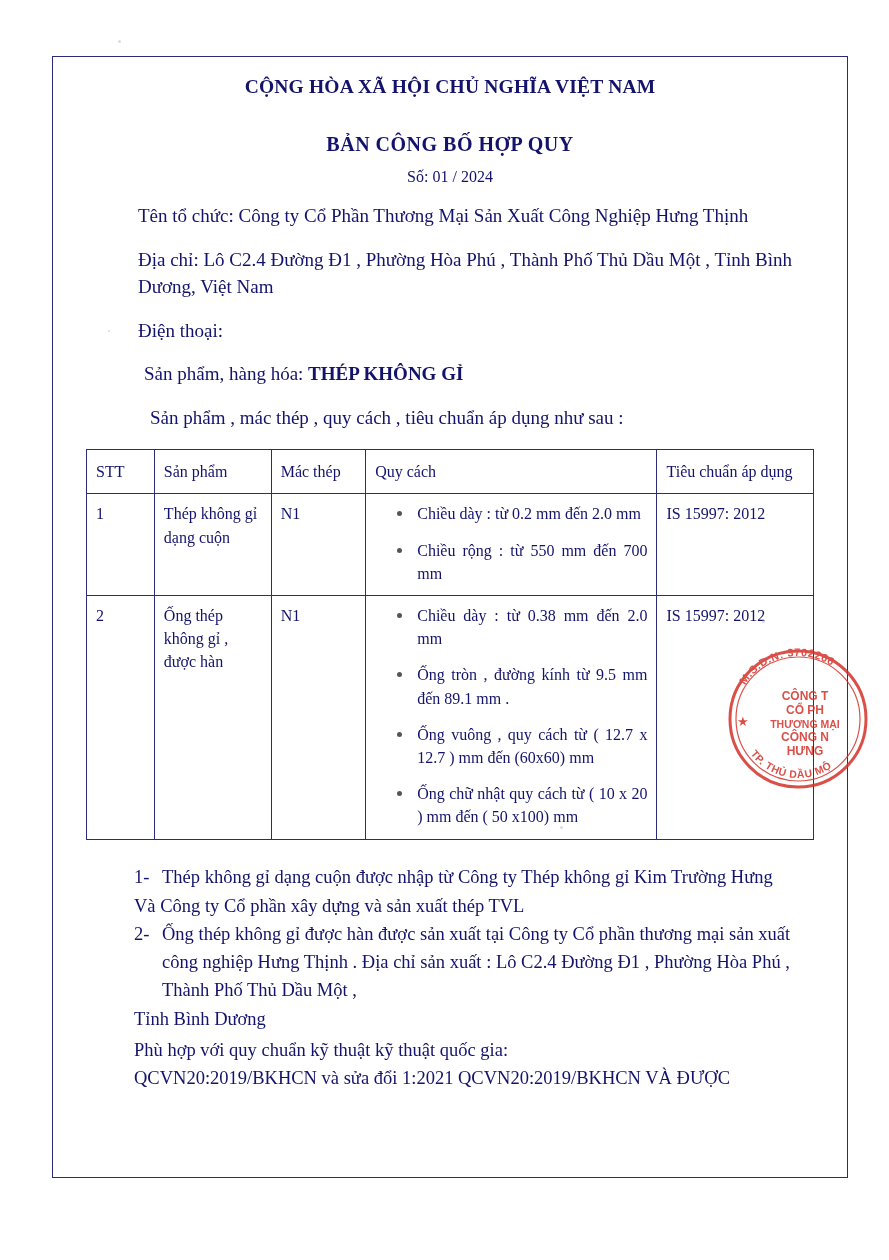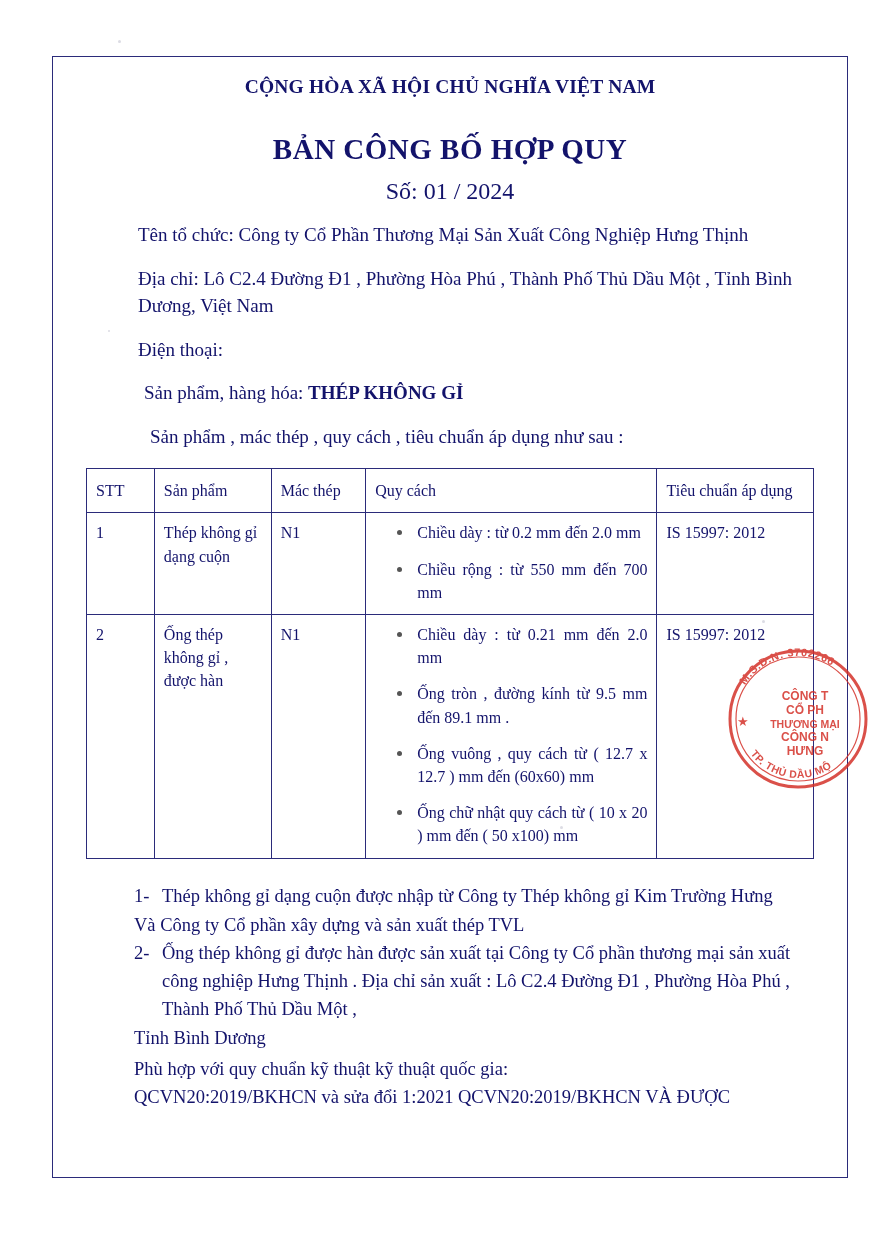--- a/index.html
+++ b/index.html
@@ -49,26 +49,26 @@
     font-weight: bold;
     font-size: 17px;
     margin-top: 5px;
   }
   .motto span {
     border-bottom: 1.4px solid #13136b;
     padding-bottom: 1px;
   }
   .doc-title {
     font-weight: bold;
-    font-size: 29px;
+    font-size: 20px;
     margin-top: 35px;
     letter-spacing: 0.5px;
   }
   .doc-number {
-    font-size: 24px;
+    font-size: 16px;
     margin-top: 12px;
   }
   .para {
     font-size: 19px;
     line-height: 1.45;
     margin-top: 16px;
   }
   .p-indent-1 { padding-left: 52px; text-indent: 0; }
   .p-indent-2 { padding-left: 58px; }
   .p-indent-3 { padding-left: 64px; }
@@ -200,21 +200,21 @@
             </ul>
           </td>
           <td>IS 15997: 2012</td>
         </tr>
         <tr>
           <td class="c">2</td>
           <td class="just">Ống thép không gỉ , được hàn</td>
           <td class="c">N1</td>
           <td>
             <ul class="qc">
-              <li>Chiều dày : từ 0.21 mm đến 2.0 mm</li>
+              <li>Chiều dày : từ 0.38 mm đến 2.0 mm</li>
               <li>Ống tròn , đường kính từ 9.5 mm đến 89.1 mm .</li>
               <li>Ống vuông , quy cách từ ( 12.7 x 12.7 ) mm đến (60x60) mm</li>
               <li>Ống chữ nhật quy cách từ ( 10 x 20 ) mm đến ( 50 x100) mm</li>
             </ul>
           </td>
           <td>IS 15997: 2012</td>
         </tr>
       </tbody>
     </table>
 

